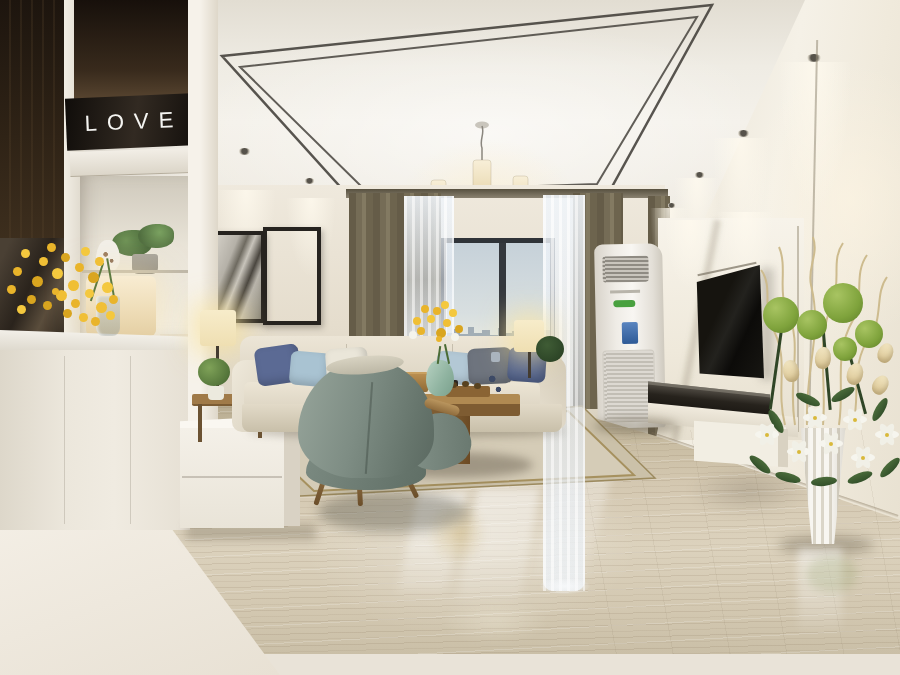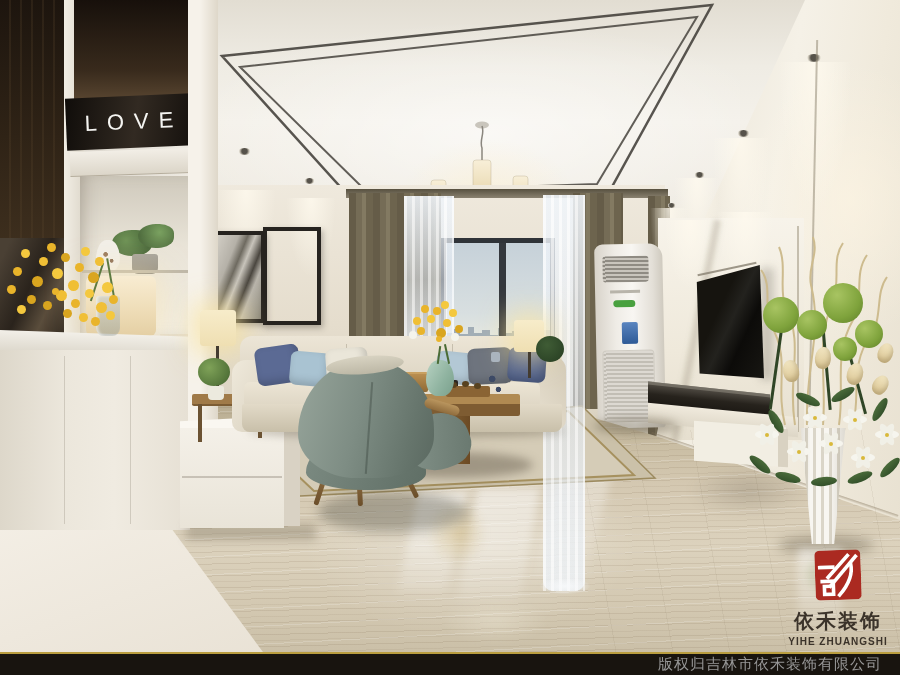--- a/index.html
+++ b/index.html
@@ -588,32 +588,15 @@
     <div class="abs lily" style="left:108px;top:190px">
         <i></i>
       </div>
     <div class="abs leaf" style="left:12px;top:235px;transform:rotate(40deg)"></div>
     <div class="abs leaf" style="left:40px;top:248px;transform:rotate(15deg)"></div>
     <div class="abs leaf" style="left:76px;top:252px;transform:rotate(-5deg)"></div>
     <div class="abs leaf" style="left:112px;top:248px;transform:rotate(-20deg)"></div>
     <div class="abs leaf" style="left:142px;top:238px;transform:rotate(-45deg)"></div>
   </div>
 
-  <div class="abs" id="brand">
-    <svg id="brand-mark" viewBox="0 0 46 50">
-      <rect x="0" y="0" width="46" height="50" rx="5" style="fill:var(--logo-red,#ab2a21)"></rect>
-      <g fill="none" stroke="#ffffff" stroke-width="3.6" stroke-linecap="square">
-        <path d="M5,17 L18,17"></path>
-        <path d="M33,6 L13,27"></path>
-        <path d="M41,7 L15,36"></path>
-        <path d="M36,14 C38,24 34,34 24,45"></path>
-        <path d="M7,31 L18,31 L18,44 L9,44 L9,36 L14,36"></path>
-      </g>
-    </svg>
-    <div id="brand-cn">依禾装饰</div>
-    <div id="brand-en">YIHE ZHUANGSHI</div>
-  </div>
-
-  <div class="abs" id="footer">
-    <span>版权归吉林市依禾装饰有限公司</span>
-  </div>
+
 
 </div>
 
 </body></html>

